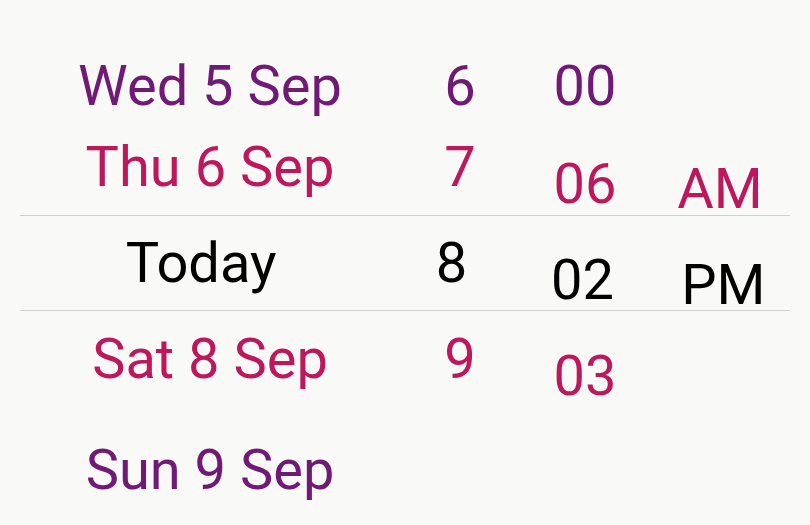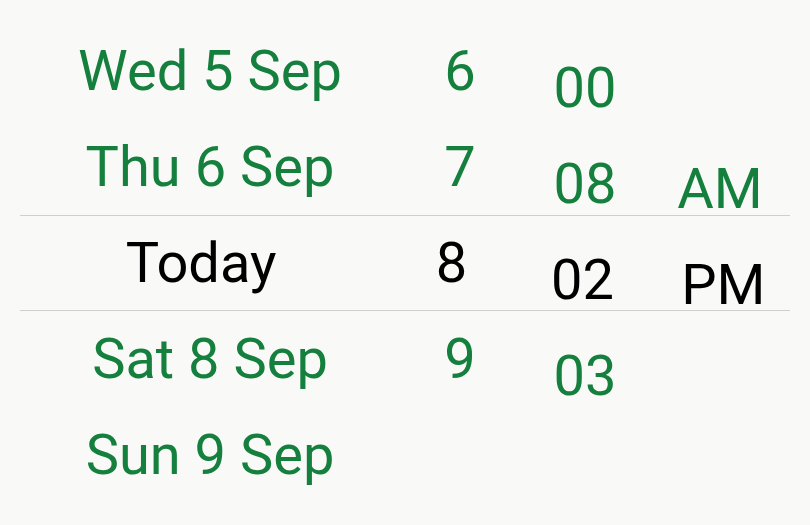--- a/index.html
+++ b/index.html
@@ -23,24 +23,25 @@
       padding: 0 20px;
     }
     .picker-row {
       display: flex;
       align-items: center;
       height: 96px;
       font-size: 56px;
       font-weight: 400;
     }
     .picker-row.faded-far {
-      color: #15803d;
+      color: #701a75;
+      align-items: flex-end;
     }
     .picker-row.faded-near {
-      color: #15803d;
+      color: #be185d;
     }
     .picker-row.selected {
       color: #000000;
       font-weight: 400;
       gap: 12px;
     }
     .selection-band {
       position: absolute;
       left: 20px;
       right: 20px;
@@ -81,21 +82,21 @@
   <div class="picker-row faded-far">
     <div class="col-date">Wed 5 Sep</div>
     <div class="col-hour">6</div>
     <div class="col-minute">00</div>
     <div class="col-ampm"></div>
   </div>
 
   <div class="picker-row faded-near">
     <div class="col-date">Thu 6 Sep</div>
     <div class="col-hour">7</div>
-    <div class="col-minute">08</div>
+    <div class="col-minute">06</div>
     <div class="col-ampm">AM</div>
   </div>
 
   <div class="picker-row selected">
     <div class="col-date">Today</div>
     <div class="col-hour">8</div>
     <div class="col-minute">02</div>
     <div class="col-ampm">PM</div>
   </div>
 

